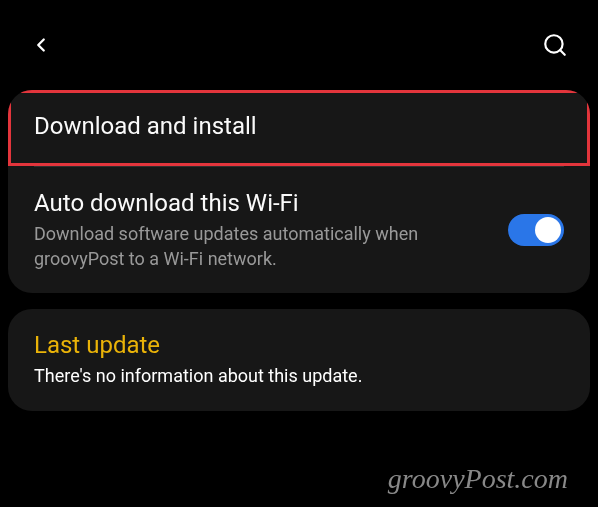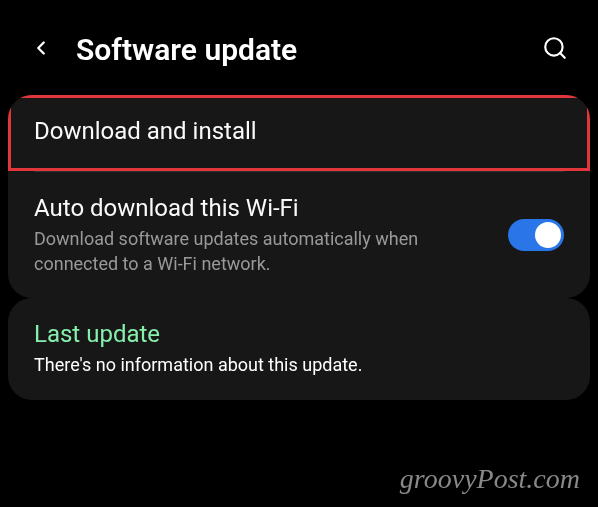--- a/index.html
+++ b/index.html
@@ -35,21 +35,21 @@
       font-size: 30px;
       font-weight: 600;
       color: #ffffff;
     }
     .search-icon svg {
       width: 26px;
       height: 26px;
     }
     .card {
       background: #171717;
-      margin: 0 8px 0 8px;
+      margin: 0 8px 16px 8px;
       border-radius: 24px;
       overflow: hidden;
     }
     .list-item {
       padding: 22px 26px;
       display: flex;
       justify-content: space-between;
       align-items: center;
     }
     .highlighted {
@@ -87,66 +87,65 @@
     .toggle-knob {
       width: 26px;
       height: 26px;
       background: #ffffff;
       border-radius: 50%;
       position: absolute;
       top: 3px;
       right: 3px;
     }
     .dimmed .item-title {
-      color: #86efac;
+      color: #eab308;
     }
     .dimmed .item-subtitle {
       color: #ffffff;
     }
     .watermark {
       position: absolute;
       bottom: 12px;
-      right: 18px;
+      right: 30px;
       font-family: 'Brush Script MT', cursive;
       font-size: 28px;
       color: #888888;
       font-style: italic;
     }
   </style>
 </head>
 <body>
 
 <div class="header">
   <div class="header-left">
     <span class="back-icon">
       <svg viewBox="0 0 24 24" fill="none" stroke="#ffffff" stroke-width="2.5" stroke-linecap="round" stroke-linejoin="round">
         <polyline points="15 18 9 12 15 6"></polyline>
       </svg>
     </span>
-    <h1 class="page-title">Software update</h1>
   </div>
   <span class="search-icon">
     <svg viewBox="0 0 24 24" fill="none" stroke="#ffffff" stroke-width="2" stroke-linecap="round" stroke-linejoin="round">
       <circle cx="11" cy="11" r="8"></circle>
       <line x1="21" y1="21" x2="16.65" y2="16.65"></line>
     </svg>
   </span>
 </div>
 
 <div class="card">
   <div class="list-item highlighted">
     <div class="item-text">
       <div class="item-title">Download and install</div>
     </div>
   </div>
   <div class="divider"></div>
   <div class="list-item">
     <div class="item-text">
       <div class="item-title">Auto download this Wi-Fi</div>
-      <div class="item-subtitle">Download software updates automatically when connected to a Wi-Fi network.</div>
+      <div class="item-subtitle">Download software updates automatically when groovyPost to a Wi-Fi network.</div>
     </div>
     <div class="toggle">
       <div class="toggle-knob"></div>
     </div>
   </div>
 </div>
 
 <div class="card dimmed">
   <div class="list-item">
     <div class="item-text">

